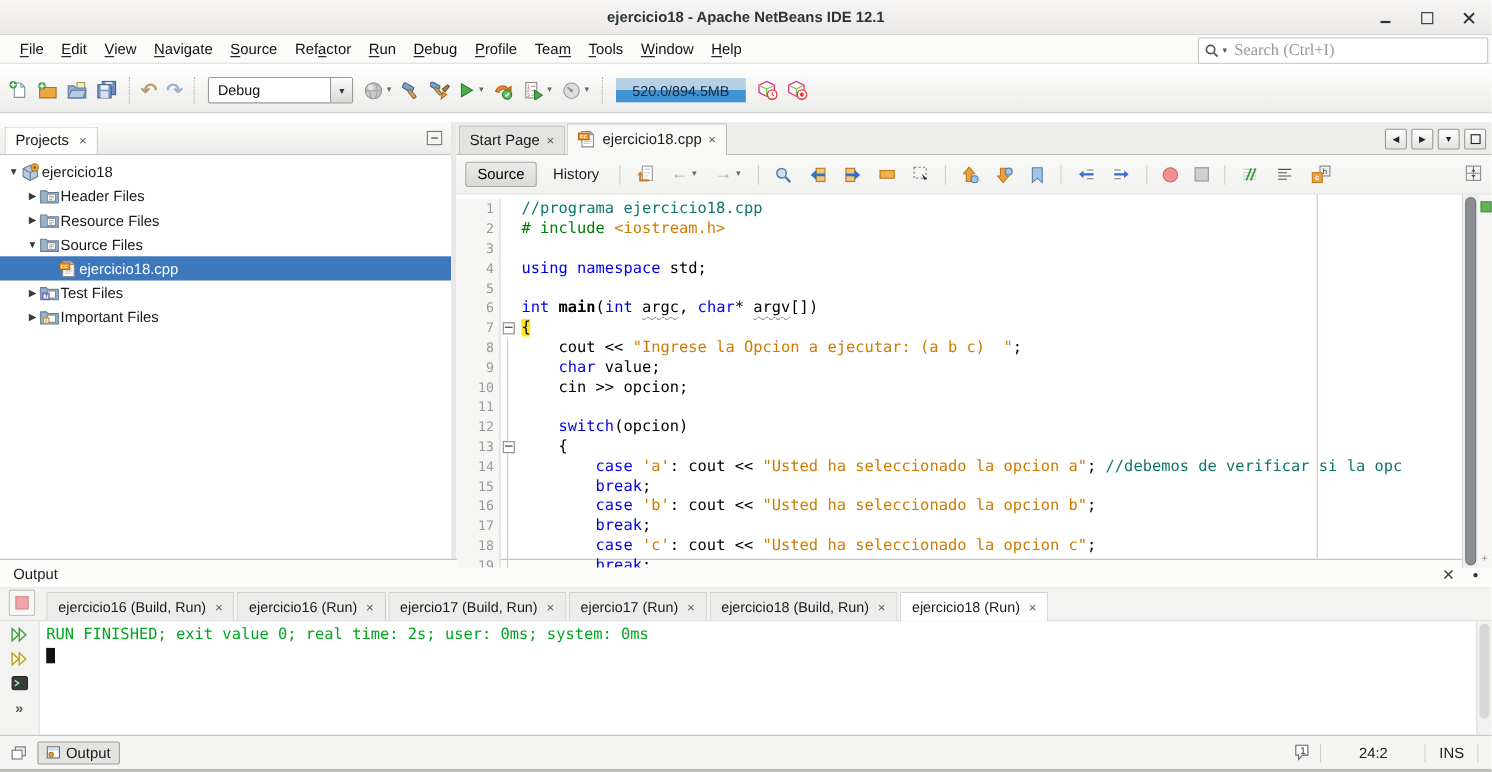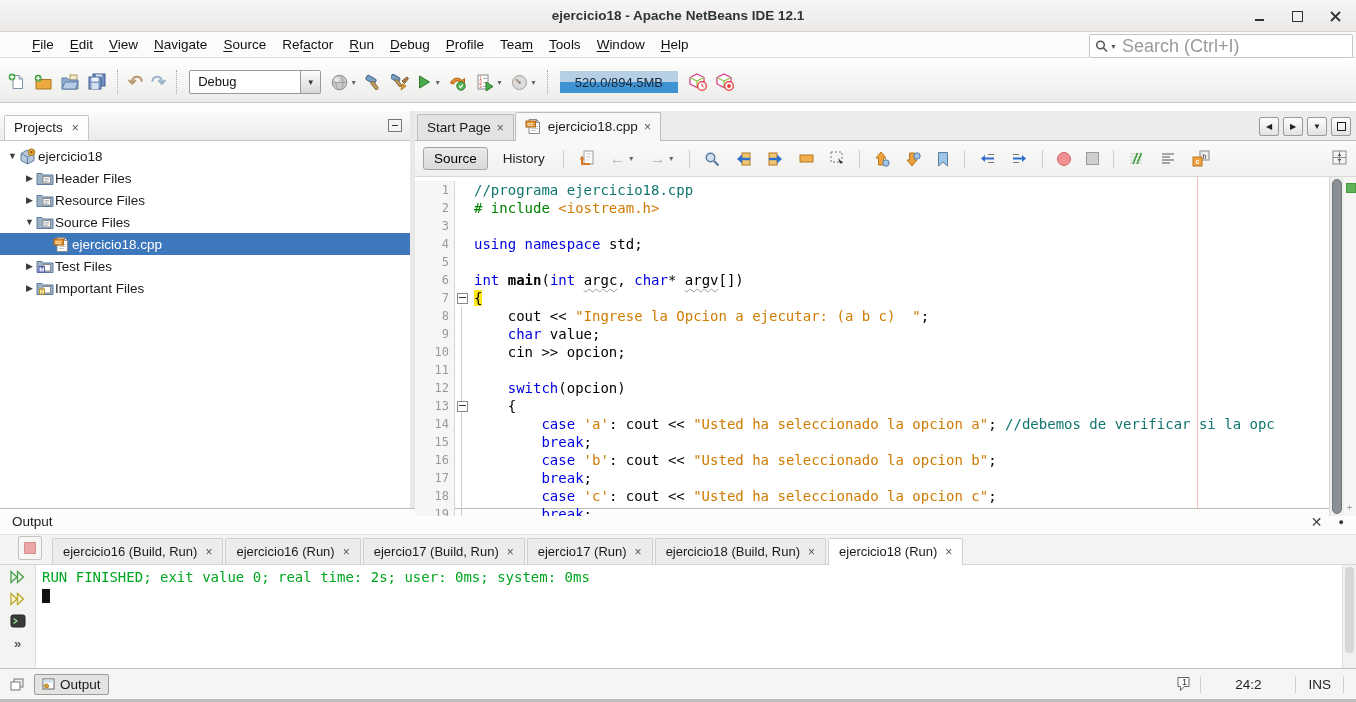--- a/index.html
+++ b/index.html
@@ -8,28 +8,28 @@
 
   
   .titlebar{position:absolute;left:0;top:0;width:100%;height:32px;
     background:linear-gradient(#f7f6f5,#eae9e7);border-bottom:1px solid #d5d1cb;
     display:flex;align-items:center;justify-content:center;font-weight:bold;font-size:13.5px;color:#2e3436;box-sizing:border-box;}
   .win-controls{position:absolute;right:14px;top:0;height:32px;display:flex;align-items:center;gap:24px;}
   .win-controls .wc{display:flex;align-items:center;justify-content:center;width:14px;height:14px;cursor:default;}
 
   
   .menubar{position:absolute;left:0;top:32px;width:100%;height:26px;background:#fbfbfa;
-    border-bottom:1px solid #dddddb;display:flex;align-items:center;padding-left:24px;box-sizing:border-box;}
+    border-bottom:1px solid #dddddb;display:flex;align-items:center;padding-left:10px;box-sizing:border-box;}
   .menu-item{padding:4px 8px;font-size:13.5px;color:#111;}
   .menu-item u{text-underline-offset:2px;}
   .searchbox{position:absolute;right:3px;top:2px;width:264px;height:24px;border:1px solid #c6c6c4;
     background:#fff;border-radius:2px;display:flex;align-items:center;box-sizing:border-box;}
   .search-ic{display:flex;align-items:center;padding:0 3px 0 5px;gap:1px;}
-  .searchbox input{border:none;outline:none;flex:1;font-family:Liberation Sans, sans-serif;
-    font-size:18px;color:#444;background:transparent;min-width:0;}
+  .searchbox input{border:none;outline:none;flex:1;font-family:Liberation Serif, serif;
+    font-size:15px;color:#444;background:transparent;min-width:0;}
   .searchbox input::placeholder{color:#9a9a98;}
 
   
   .toolbar{position:absolute;left:0;top:62px;width:100%;height:41px;
     background:linear-gradient(#fdfdfc,#ececea);border-bottom:1px solid #c9c9c7;
     display:flex;align-items:center;padding:0 4px;box-sizing:border-box;}
   .tbtn{display:flex;align-items:center;justify-content:center;padding:3px 4px;}
   .tsep{width:0;height:24px;border-left:1px dotted #a9a9a7;margin:0 6px;}
   .dd{font-size:7px;color:#666;margin-left:2px;}
   .g{font-size:18px;font-weight:bold;line-height:16px;}
@@ -110,21 +110,21 @@
   .estripe{position:absolute;right:0;top:66px;bottom:0;width:12px;background:#f6f6f4;z-index:3;}
   .okbadge{position:absolute;top:6px;left:2px;width:8px;height:8px;background:#62b25a;border:1px solid #4a9a42;}
   .stripe-plus{position:absolute;bottom:2px;left:1px;font-size:9px;color:#888;}
 
   
   .output{position:absolute;left:0;top:508px;width:100%;height:160px;background:#fff;
     border-top:1px solid #b9b9b7;box-sizing:border-box;}
   .out-header{height:26px;background:#fcfcfb;border-bottom:1px solid #e3e3e1;display:flex;
     align-items:center;padding:0 12px;font-size:13.5px;box-sizing:border-box;}
   .out-hbtns{margin-left:auto;display:flex;align-items:center;gap:16px;}
-  .out-tabs{height:30px;background:#f3f3f1;display:flex;align-items:flex-end;padding-left:16px;gap:2px;
+  .out-tabs{height:30px;background:#f3f3f1;display:flex;align-items:flex-end;padding-left:6px;gap:2px;
     border-bottom:1px solid #d5d5d3;box-sizing:border-box;}
   .stopbtn{width:22px;height:22px;border:1px solid #c2c2c0;background:#f6f6f4;border-radius:2px;
     margin:0 8px 3px 2px;display:flex;align-items:center;justify-content:center;align-self:center;}
   .stopbtn i{display:block;width:10px;height:10px;background:#eba7a7;border:1px solid #d49090;}
   .otab{padding:5px 10px;background:#ececea;border:1px solid #cfcfcd;border-bottom:none;font-size:13px;
     display:flex;gap:8px;align-items:center;border-radius:2px 2px 0 0;white-space:nowrap;}
   .otab.active{background:#fff;margin-bottom:-1px;padding-bottom:6px;}
   .out-body{position:absolute;left:0;top:56px;right:0;bottom:0;background:#fff;display:flex;}
   .out-strip{width:36px;flex:none;background:#f3f3f1;border-right:1px solid #dddddb;display:flex;
     flex-direction:column;align-items:center;padding-top:5px;gap:8px;box-sizing:border-box;}

